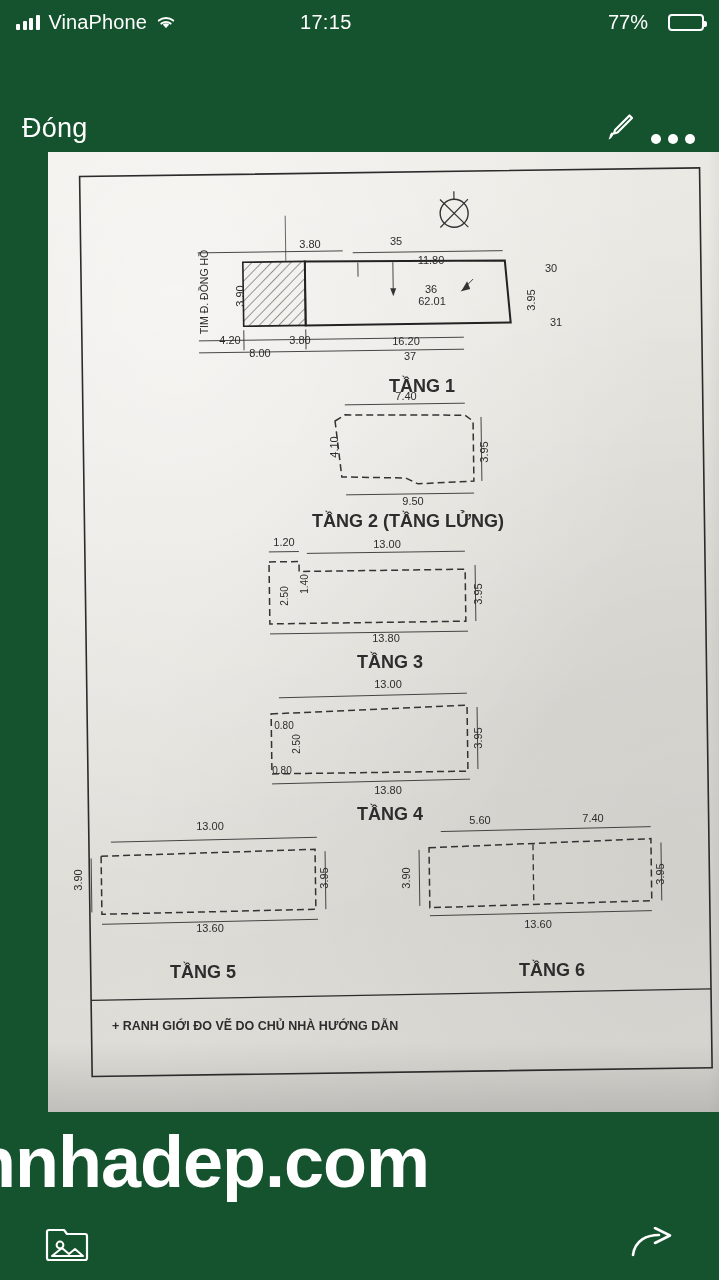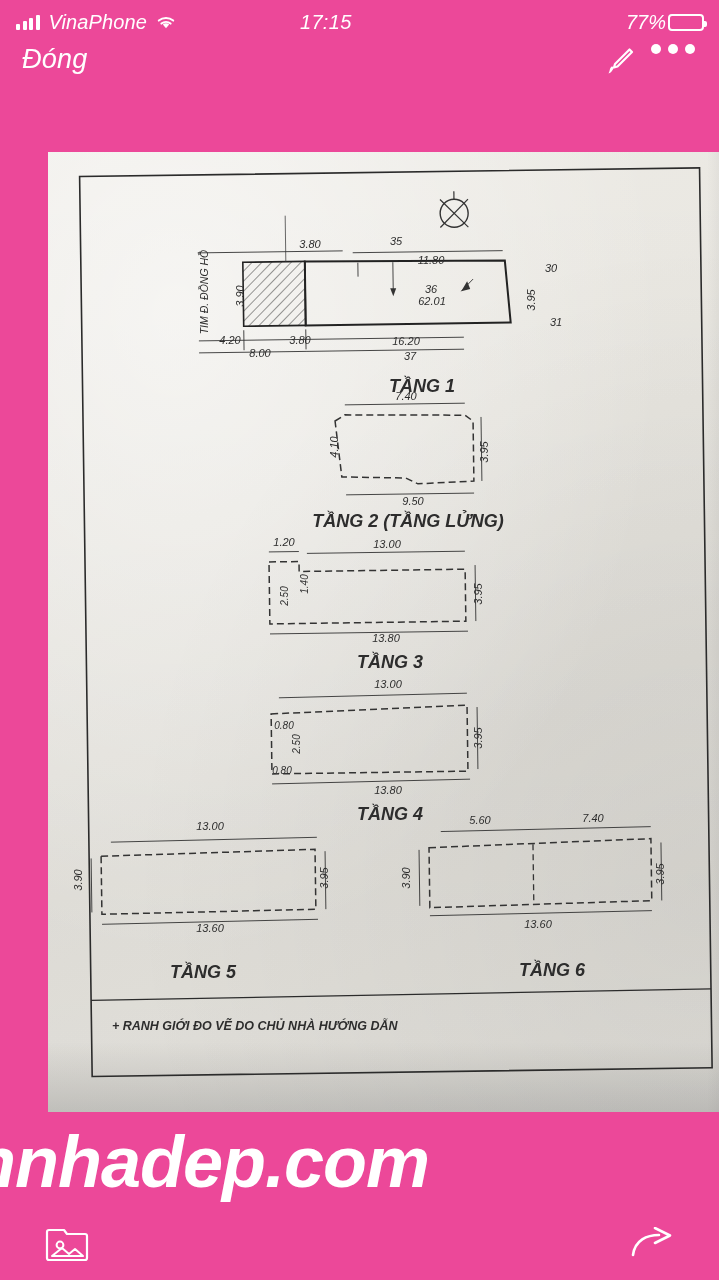--- a/index.html
+++ b/index.html
@@ -2,51 +2,51 @@
 <html><head>
 <meta charset="utf-8">
 <style>
   * { box-sizing: border-box; margin: 0; padding: 0; }
   html, body {
     width: 719px; height: 1280px;
     background: #000;
     font-family: "Liberation Sans", sans-serif;
     overflow: hidden;
   }
-  #app { position: relative; width: 719px; height: 1280px; background: #ec4899; font-style: italic; }
+  #app { position: relative; width: 719px; height: 1280px; background: #14532d; }
 
   
   .statusbar {
     position: absolute; top: 0; left: 0; width: 719px; height: 44px;
     display: flex; align-items: center; color: #fff;
   }
   .sb-left { display: flex; align-items: center; gap: 9px; padding-left: 16px; width: 300px; }
   .signal { display: flex; align-items: flex-end; gap: 2.5px; height: 16px; }
   .signal i { display: block; width: 4px; background: #fff; border-radius: 1px; }
   .signal i:nth-child(1) { height: 6px; }
   .signal i:nth-child(2) { height: 9px; }
   .signal i:nth-child(3) { height: 12px; }
   .signal i:nth-child(4) { height: 15px; }
   .carrier { font-size: 20px; letter-spacing: 0.1px; }
   .wifi { width: 20px; height: 15px; position: relative; }
   .wifi svg { display: block; }
   .sb-center { flex: 1; font-size: 20px; letter-spacing: 0.3px; }
   .sb-right { width: 300px; display: flex; align-items: center; justify-content: flex-end;
-              gap: 2px; padding-right: 15px; }
+              gap: 20px; padding-right: 15px; }
   .batt-pct { font-size: 20px; }
   .batt { width: 36px; height: 17px; border: 2px solid #fff; border-radius: 4px;
           position: relative; padding: 2px; }
   .batt::after { content: ""; position: absolute; right: -5px; top: 5px; width: 3px; height: 6px;
                  background: #fff; border-radius: 0 2px 2px 0; }
   .batt-fill { height: 100%; background: #fff; border-radius: 1.5px; }
 
   
   .navbar {
-    position: absolute; top: 44px; left: 0; width: 719px; height: 108px;
-    display: flex; align-items: flex-start; color: #fff;
+    position: absolute; top: 36px; left: 0; width: 719px; height: 108px;
+    display: flex; align-items: flex-end; color: #fff;
   }
   .nav-close { font-size: 27px; padding-left: 22px; letter-spacing: 0.2px; }
   .nav-spacer { flex: 1; }
   .nav-icon { padding: 0 14px; display: flex; align-items: center; justify-content: center; }
   .dots { display: flex; gap: 7px; padding-right: 24px; }
   .dots span { width: 10px; height: 10px; background: #fff; border-radius: 50%; }
 
   
   .photo {
     position: absolute; top: 152px; left: 0; width: 719px; height: 960px;

